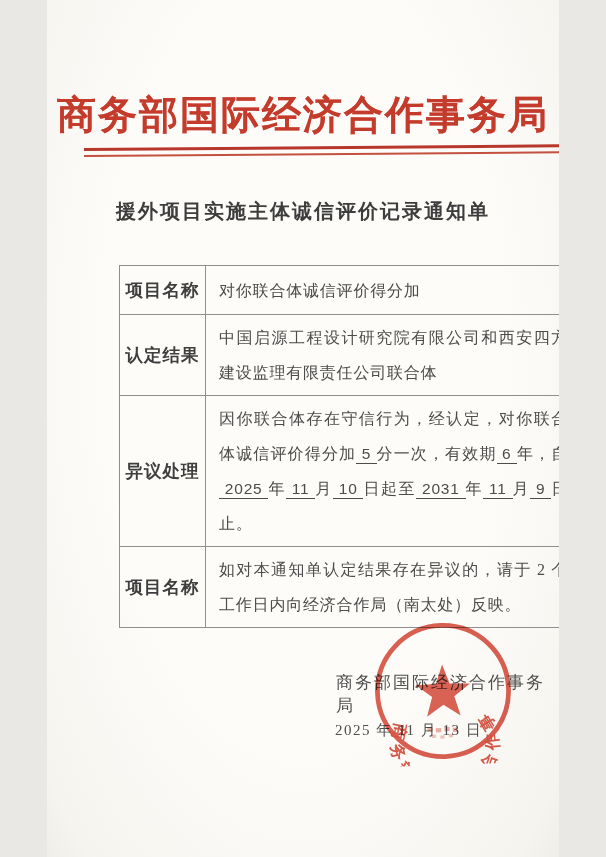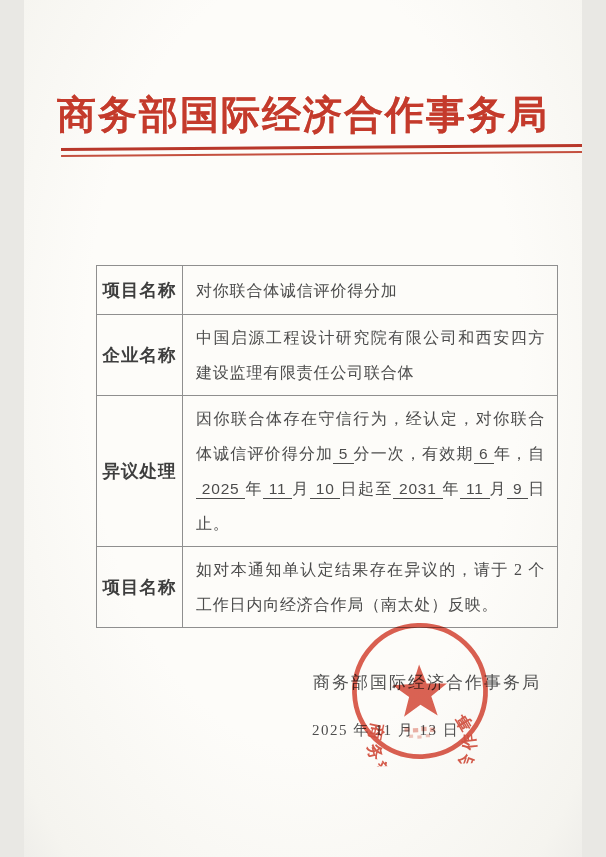--- a/index.html
+++ b/index.html
@@ -1,18 +1,18 @@
 <!DOCTYPE html>
 <html><head>
 <meta charset="utf-8">
 <style>
   html,body{margin:0;padding:0;background:#e9e8e4;}
   .page{
     position:relative;
-    width:558px;height:857px;
+    width:512px;height:857px;
     margin:0 auto;
     background:radial-gradient(ellipse at 50% 42%, #fdfcf9 55%, #f5f4ef 92%, #efeeea 100%);
     overflow:hidden;
     font-family:"Liberation Serif", serif;
   }
   
   .letterhead{
     position:absolute;top:92px;left:0;width:100%;
     text-align:center;
     font-size:39px;line-height:46px;
@@ -98,29 +98,30 @@
 
 <div class="page">
 
   <div class="letterhead">商务部国际经济合作事务局</div>
 
   <div class="rule-wrap">
     <div class="rule-top"></div>
     <div class="rule-bottom"></div>
   </div>
 
+  <div class="doc-title">援外项目实施主体诚信评价记录通知单</div>
 
   <table class="notice">
     <tbody>
         <tr class="r1">
       <td class="lbl">项目名称</td>
       <td class="val">对你联合体诚信评价得分加</td>
     </tr>
     <tr class="r2">
-      <td class="lbl">企业名称</td>
+      <td class="lbl">认定结果</td>
       <td class="val">中国启源工程设计研究院有限公司和西安四方建设监理有限责任公司联合体</td>
     </tr>
     <tr class="r3">
       <td class="lbl">异议处理</td>
       <td class="val"><span>因你联合体存在守信行为，经认定，对你联合体诚信评价得分加</span><span class="num-u"> 5 </span><span>分一次，有效期</span><span class="num-u"> 6 </span><span>年，自</span><span class="num-u"> 2025 </span><span>年</span><span class="num-u"> 11 </span><span>月</span><span class="num-u"> 10 </span><span>日起至</span><span class="num-u"> 2031 </span><span>年</span><span class="num-u"> 11 </span><span>月</span><span class="num-u"> 9 </span><span>日止。</span></td>
     </tr>
     <tr class="r4">
       <td class="lbl">项目名称</td>
       <td class="val">如对本通知单认定结果存在异议的，请于 2 个工作日内向经济合作局（南太处）反映。</td>
     </tr>

